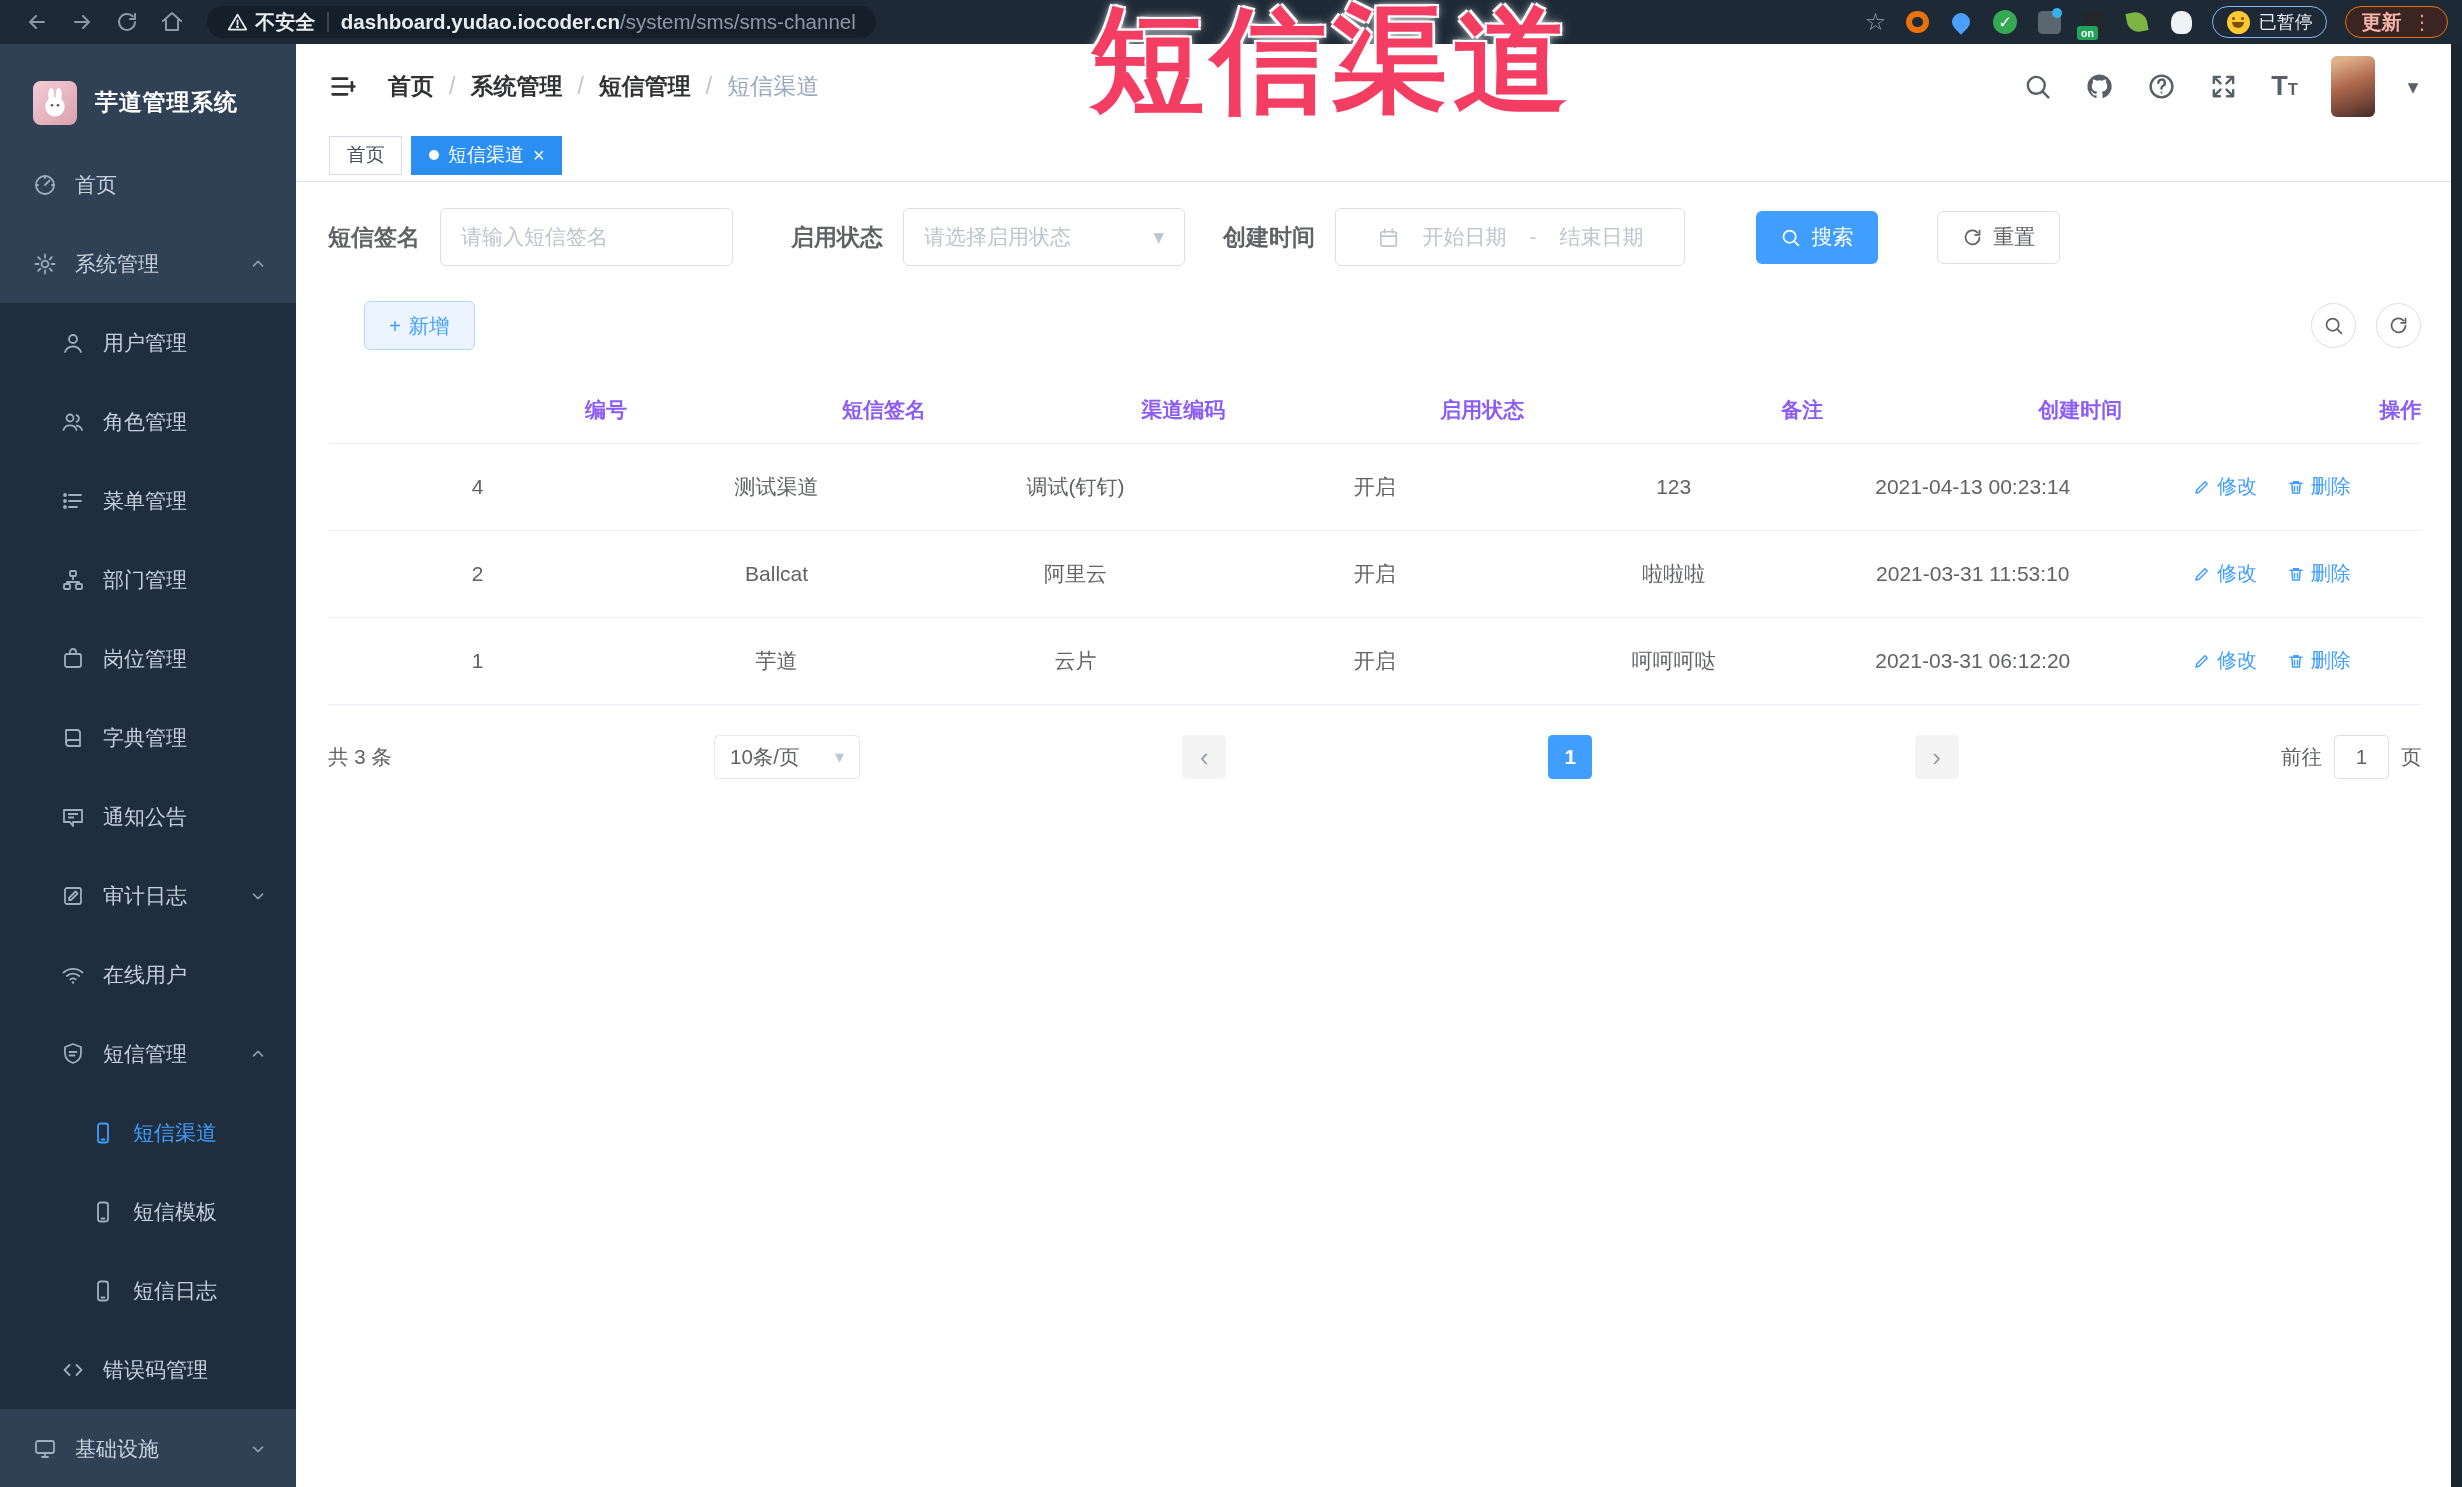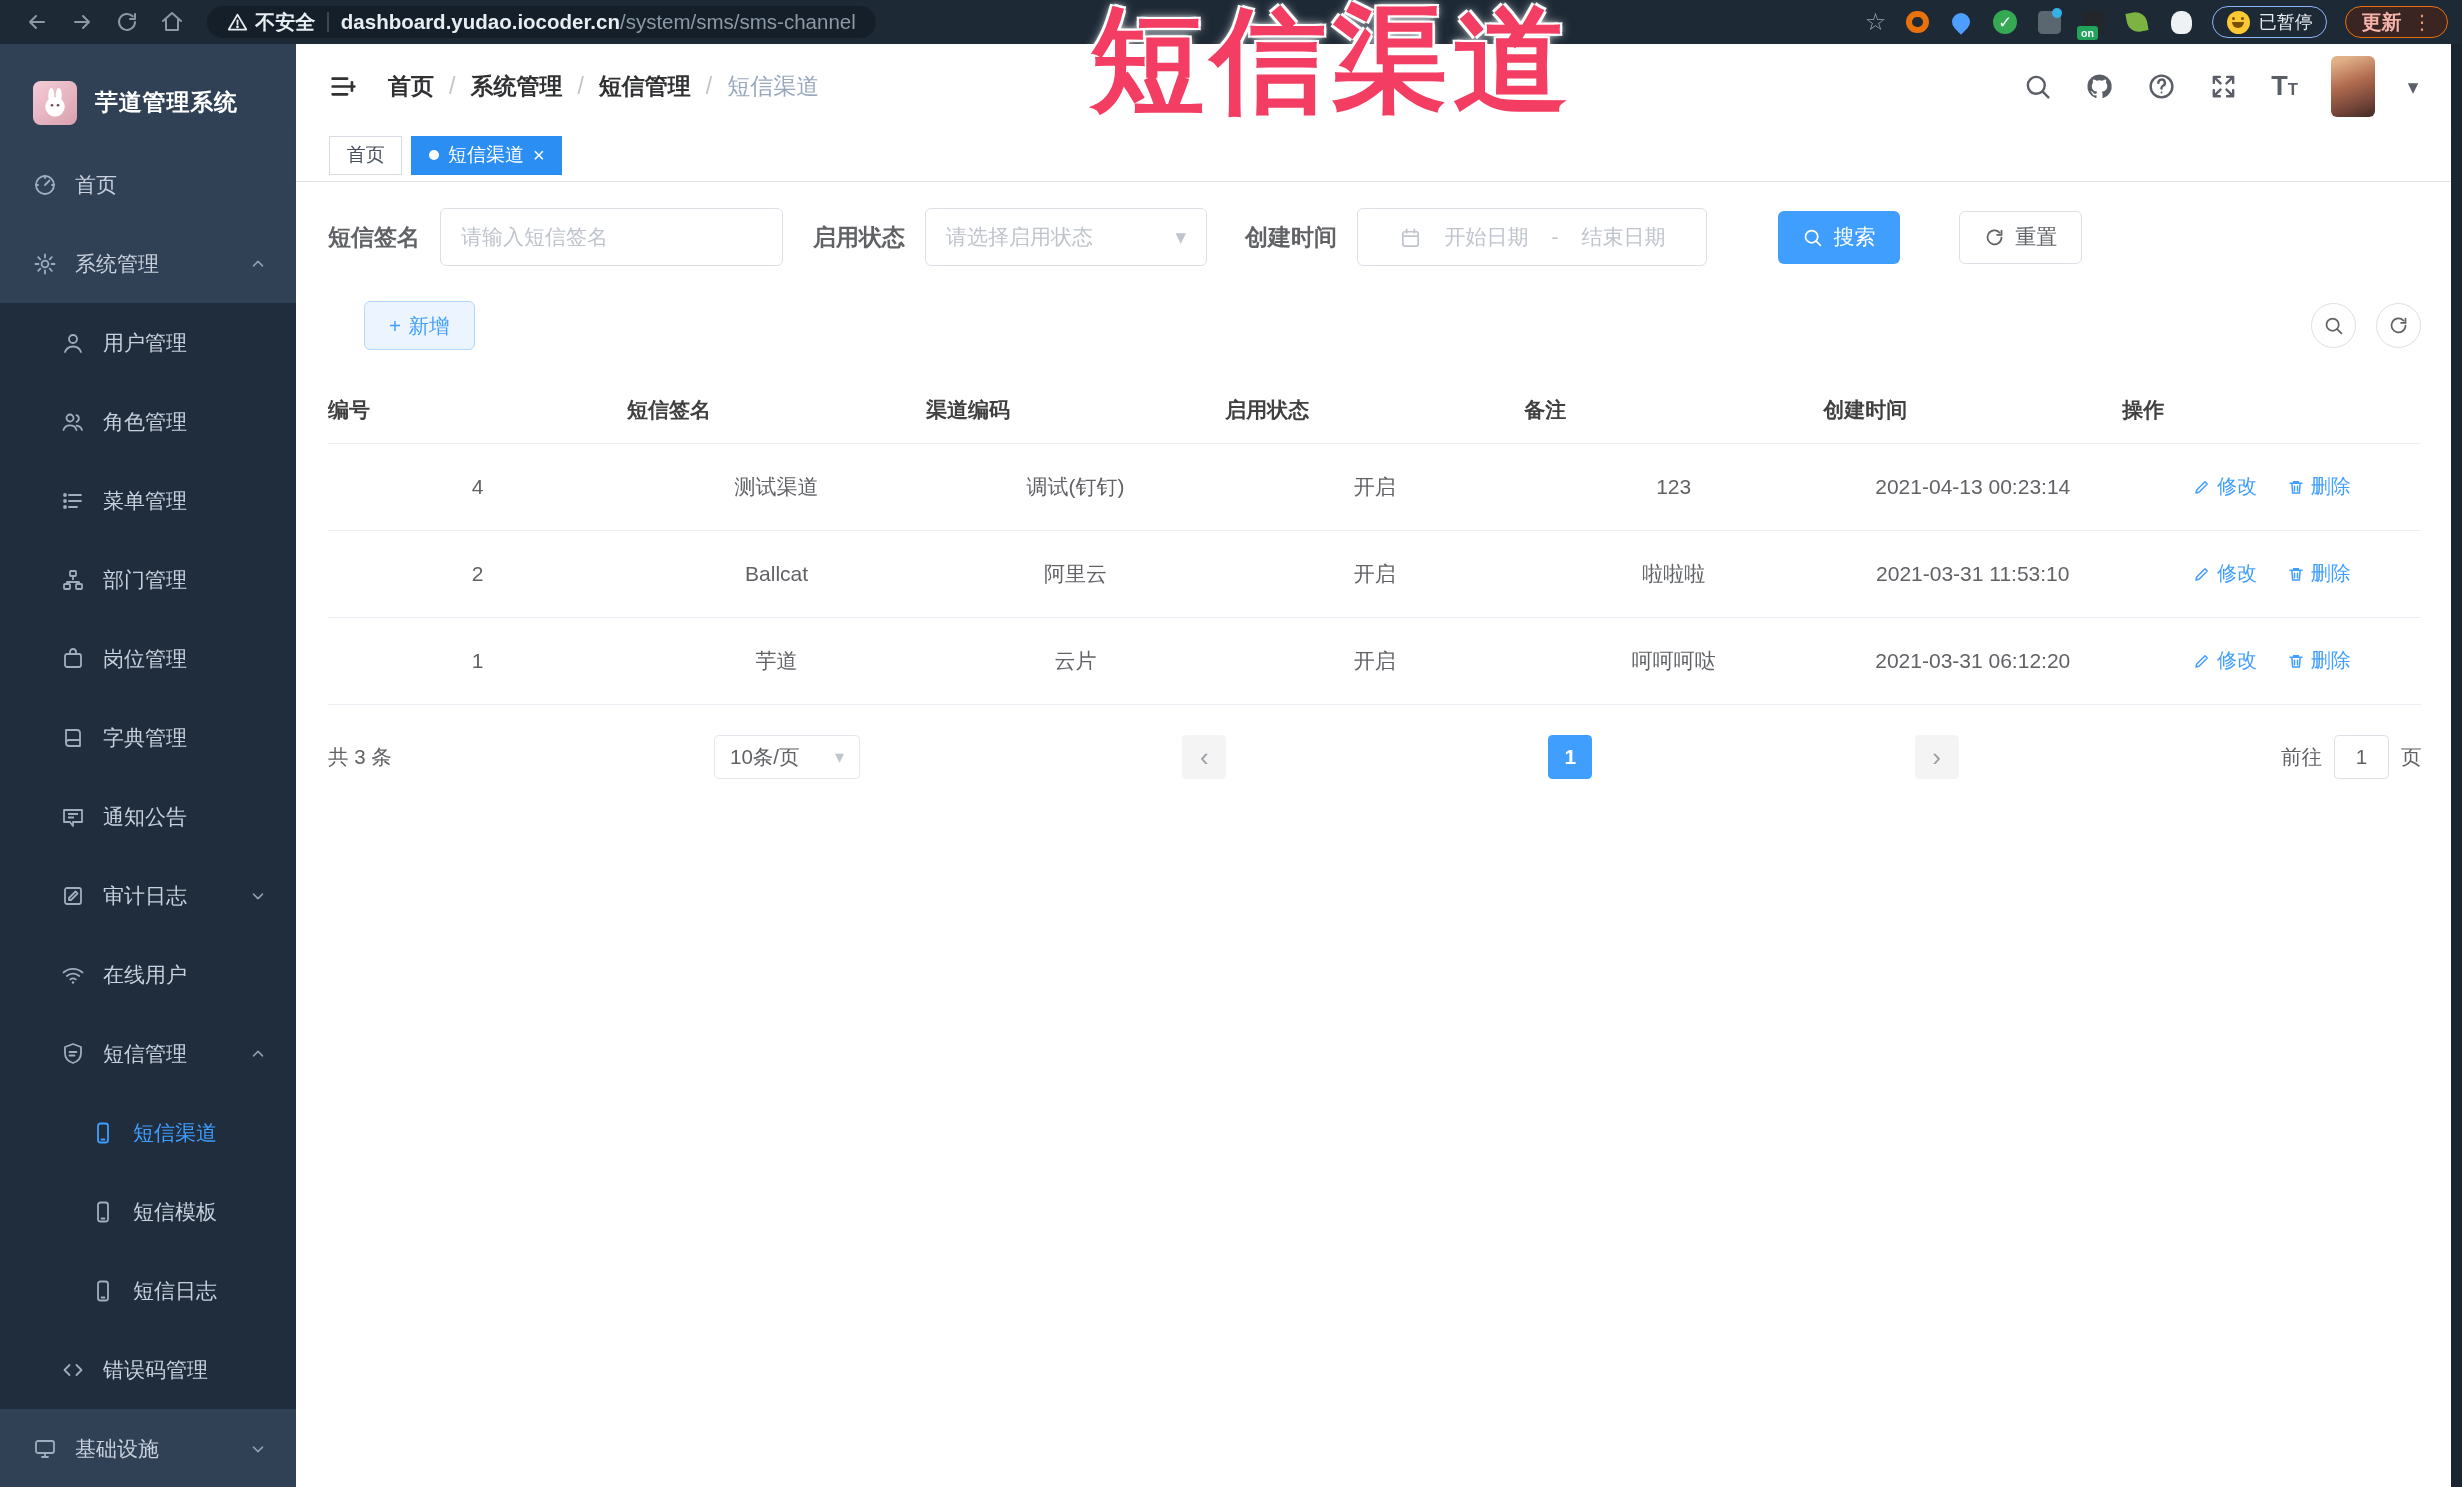--- a/index.html
+++ b/index.html
@@ -85,22 +85,22 @@
        background:#fff;color:#495060;font-size:19px;box-sizing:border-box;cursor:pointer;}
   .tag.active{background:#2b8ef3;border-color:#2b8ef3;color:#fff;}
   .tag .dot{width:10px;height:10px;border-radius:50%;background:#fff;}
   .tag .x{font-size:20px;line-height:1;}
 
   
   .content{position:absolute;left:296px;top:182px;right:10.6px;bottom:0;background:#fff;
            padding:26px 30px 0 32px;box-sizing:border-box;}
   .filters{display:flex;align-items:center;}
   .flabel{font-size:23px;font-weight:700;color:#606266;margin-right:20px;white-space:nowrap;}
-  .finput{width:343px;height:58px;border:1.5px solid #dcdfe6;border-radius:6px;box-sizing:border-box;
-          padding:8px 20px;font-size:21px;color:#606266;margin-right:30px;outline:none;
+  .finput{width:293px;height:58px;border:1.5px solid #dcdfe6;border-radius:6px;box-sizing:border-box;
+          padding:8px 20px;font-size:21px;color:#606266;margin-right:58px;outline:none;
           font-family:inherit;}
   .finput::placeholder{color:#bfc4cc;}
   .fselect{width:282px;height:58px;border:1.5px solid #dcdfe6;border-radius:6px;box-sizing:border-box;
            display:flex;align-items:center;justify-content:space-between;padding:0 20px;
            color:#bfc4cc;font-size:21px;margin-right:38px;cursor:pointer;}
   .fselect .caret{color:#c0c4cc;}
   .fdate{width:350px;height:58px;border:1.5px solid #dcdfe6;border-radius:6px;box-sizing:border-box;
          display:flex;align-items:center;justify-content:center;gap:23px;color:#bfc4cc;font-size:21px;
          margin-right:35px;cursor:pointer;}
   .fdate svg{width:23px;height:23px;color:#c0c4cc;}
@@ -110,21 +110,21 @@
   .btn-search{background:#409eff;color:#fff;margin-right:23px;}
   .btn-reset{background:#fff;color:#606266;border:1.5px solid #dcdfe6;}
   .toolbar{margin-top:35px;display:flex;align-items:center;}
   .btn-add{height:49px;background:#ecf5ff;border:1.5px solid #b3d8ff;color:#409eff;font-size:20.5px;gap:7.6px;}
   .tool-right{margin-left:auto;display:flex;gap:20px;}
   .circle-btn{width:45px;height:45px;border-radius:50%;border:1.5px solid #dcdfe6;background:#fff;color:#606266;
               display:flex;align-items:center;justify-content:center;cursor:pointer;box-sizing:border-box;}
   .circle-btn svg{width:21px;height:21px;}
 
   table.grid{width:100%;border-collapse:collapse;margin-top:27px;table-layout:fixed;}
-  .grid th{font-size:21px;color:#404040;font-weight:700;text-align:left;padding:19px 0;border-bottom:1.5px solid #ebeef5;}
+  .grid th{font-size:21px;color:#8b5cf6;font-weight:700;text-align:right;padding:19px 0;border-bottom:1.5px solid #ebeef5;}
   .grid td{font-size:21px;color:#606266;text-align:center;padding:29px 0;border-bottom:1.5px solid #ebeef5;white-space:nowrap;}
   .op{color:#409eff;font-size:20px;display:inline-flex;align-items:center;gap:6px;margin:0 12px;cursor:pointer;}
   .op svg{width:18px;height:18px;}
 
   .pagination{margin-top:30px;display:flex;align-items:center;justify-content:space-between;gap:16.7px;
               font-size:20.5px;color:#606266;}
   .psel{width:146px;height:44px;border:1.5px solid #e4e7ed;border-radius:4.5px;box-sizing:border-box;
         display:flex;align-items:center;justify-content:space-between;padding:0 15px;color:#606266;cursor:pointer;}
   .psel .caret{color:#c0c4cc;font-size:18px;}
   .pbtn{min-width:44px;height:44px;border-radius:4.5px;background:#f4f4f5;color:#9aa0a6;display:flex;

